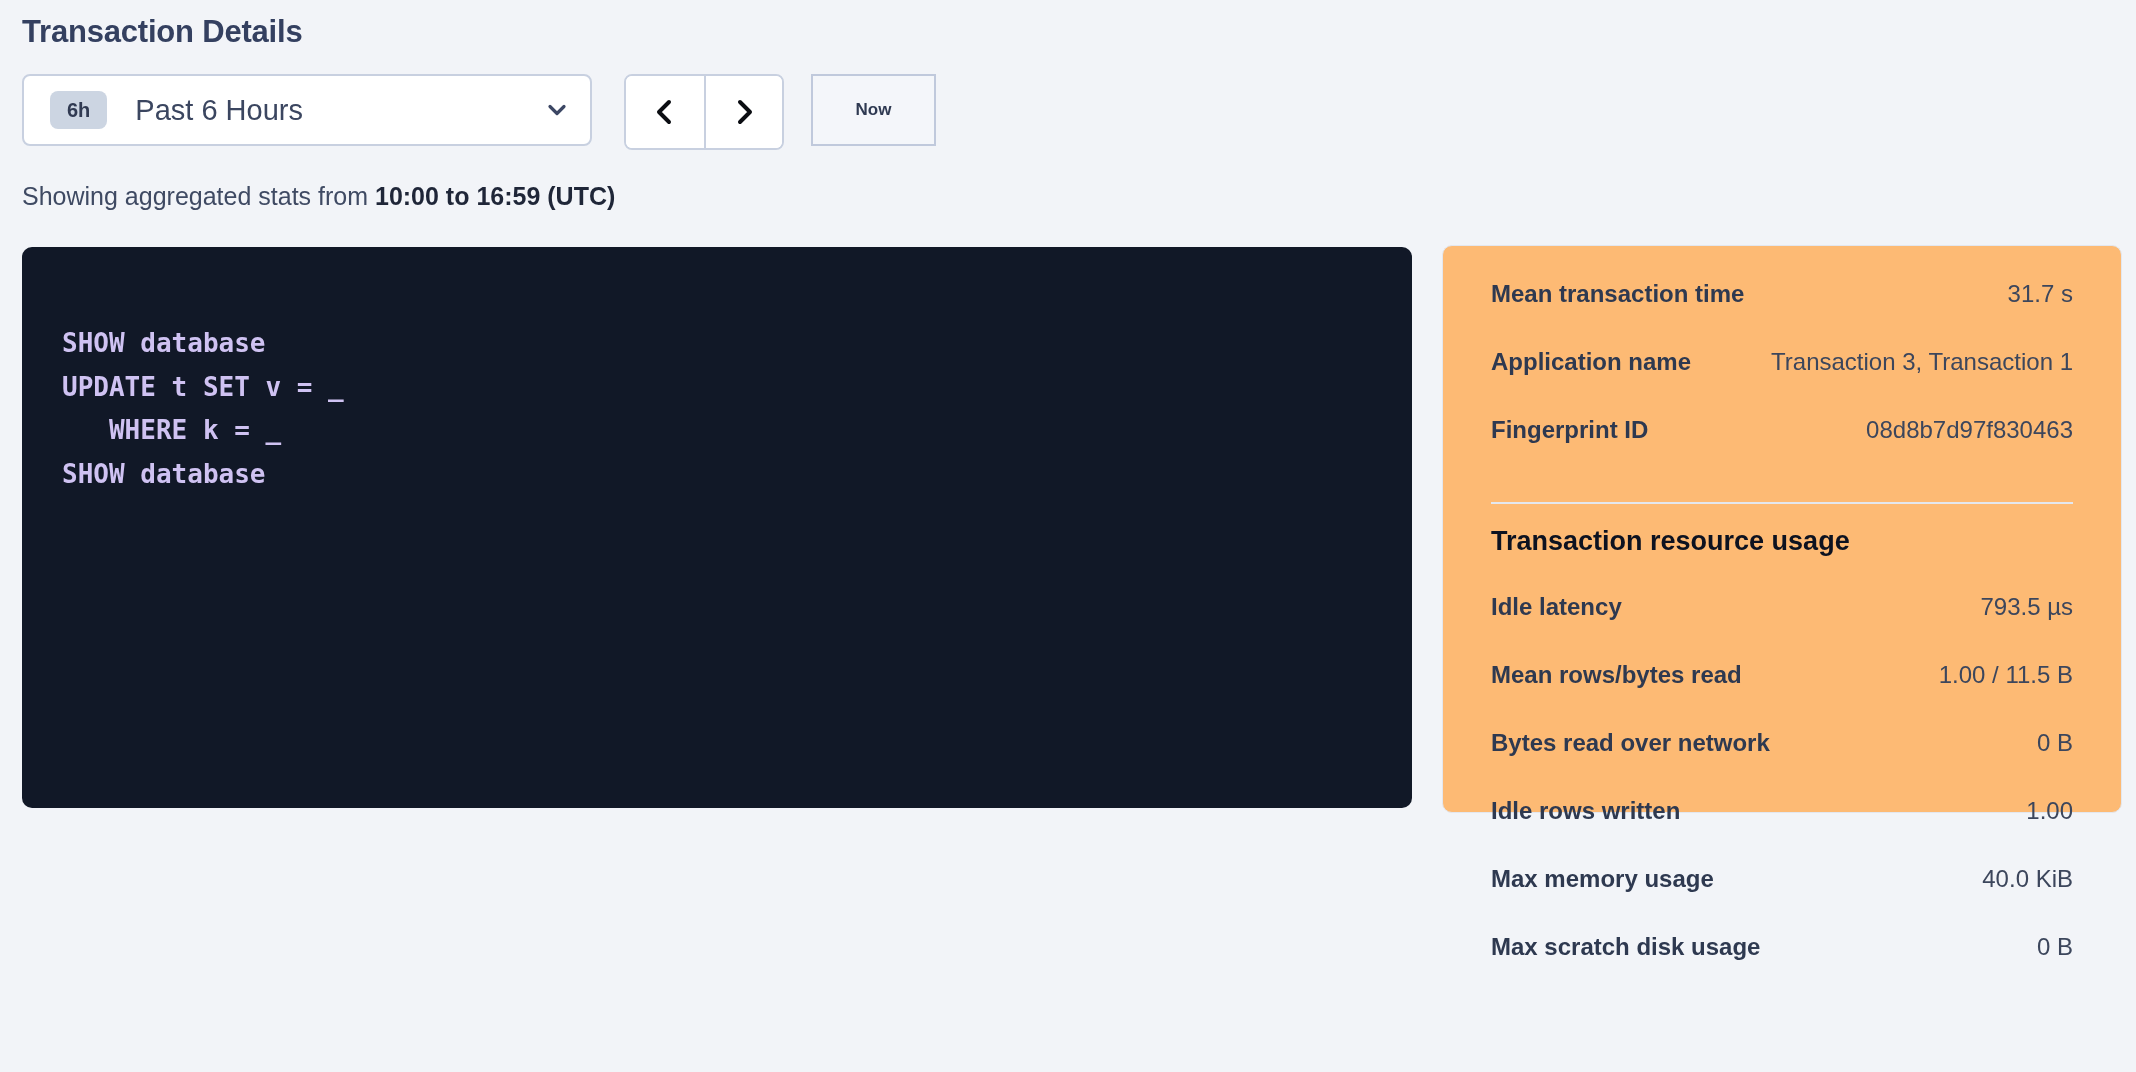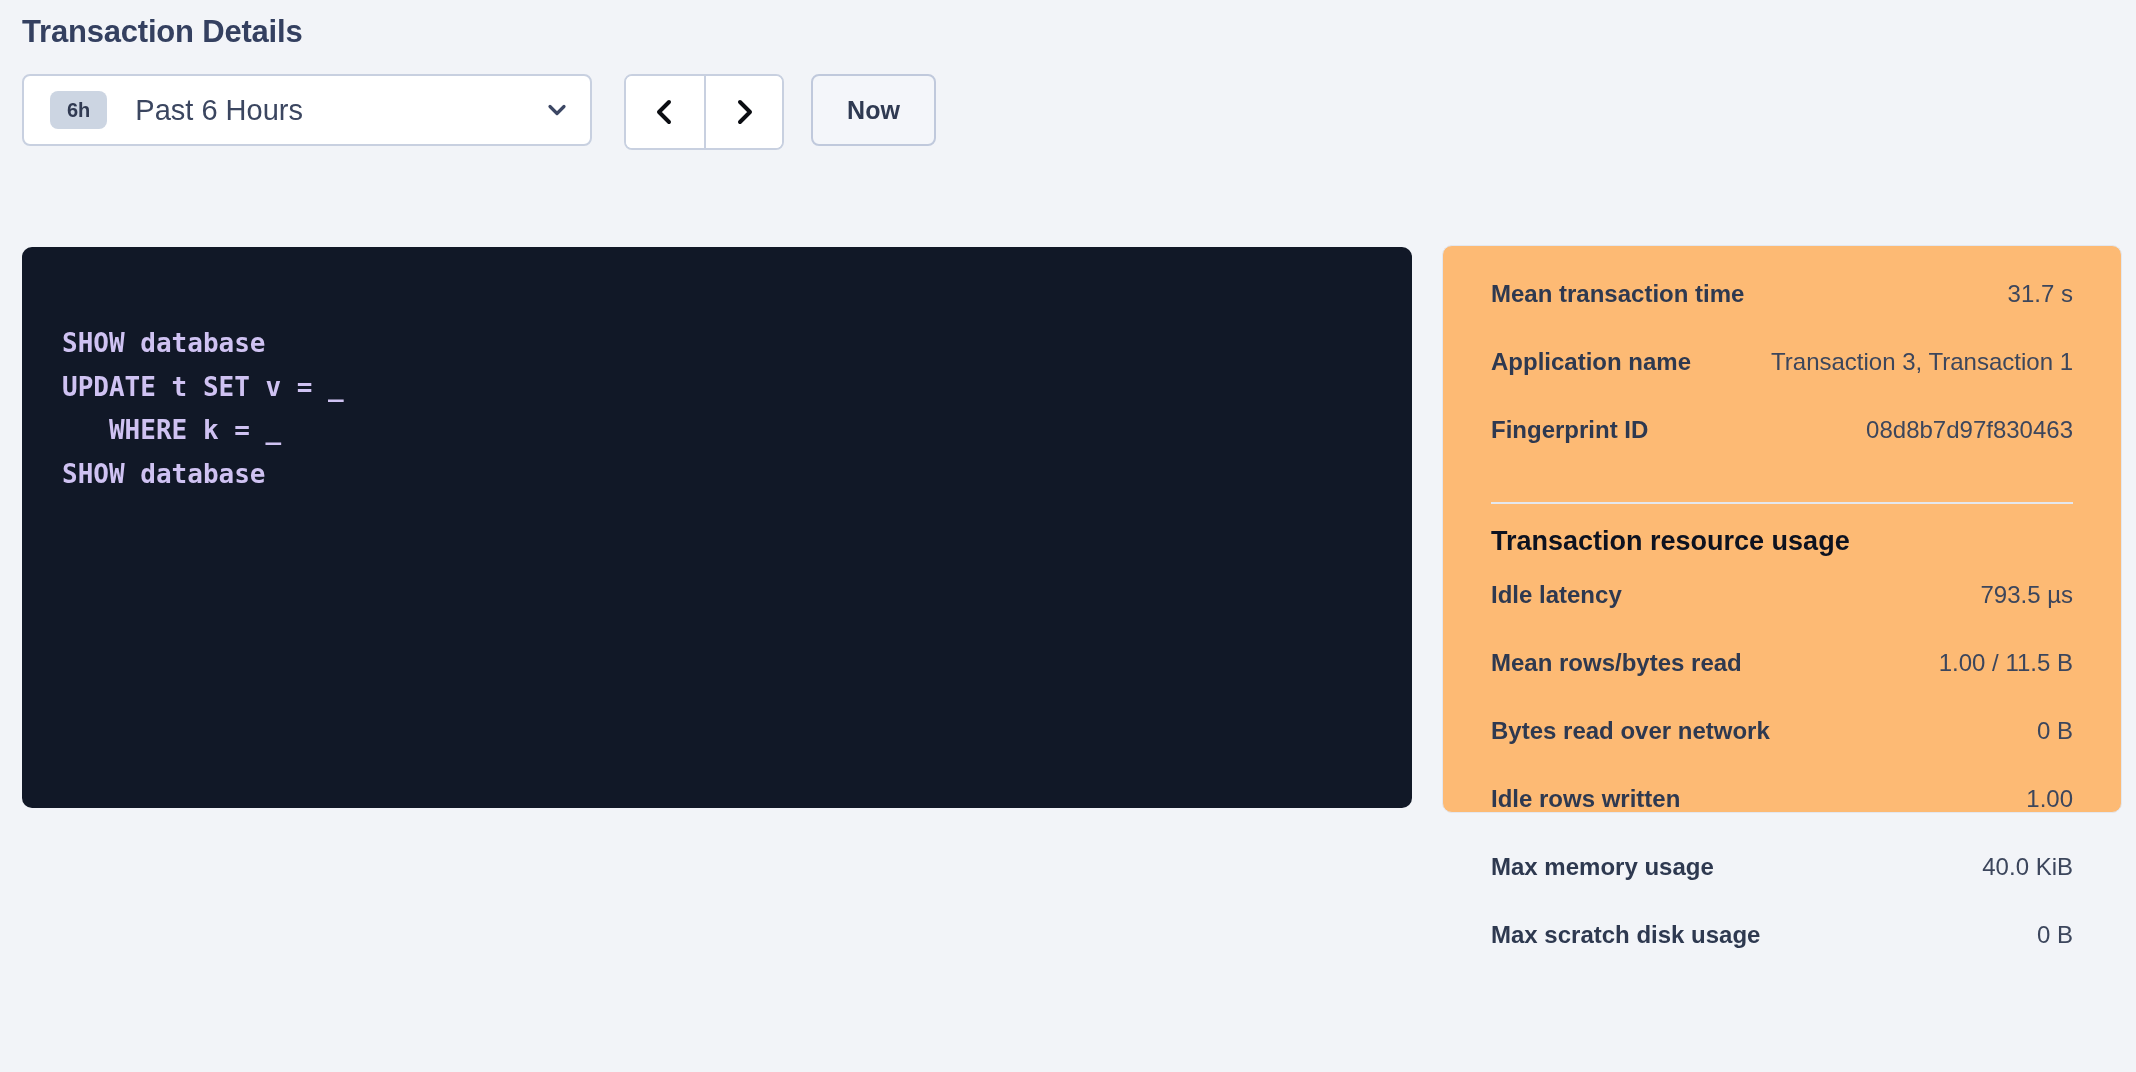--- a/index.html
+++ b/index.html
@@ -93,23 +93,23 @@
   }
   .nav-btn + .nav-btn { border-left: 2px solid #c8d0e0; }
   .nav-btn svg { display: block; }
 
   .now-btn {
     margin-left: 27px;
     width: 125px;
     height: 72px;
     background: #f4f6fa;
     border: 2px solid #c0c9dc;
-    border-radius: 8px;
+    border-radius: 0;
     font-family: "Liberation Sans", sans-serif;
-    font-size: 25px;
+    font-size: 17px;
     font-weight: bold;
     color: #2f3a52;
     cursor: pointer;
   }
 
   .subtitle {
     position: absolute;
     left: 22px;
     top: 182px;
     font-size: 25px;
@@ -173,21 +173,21 @@
   .divider {
     height: 2px;
     background: #e4e8ef;
     margin: 18px 0 22px 0;
   }
 
   .section-title {
     font-size: 27px;
     font-weight: bold;
     color: #0d1220;
-    margin-bottom: 24px;
+    margin-bottom: 36px;
   }
 </style>
 </head>
 <body>
 
 <div class="page">
 
   <div class="page-title">Transaction Details</div>
 
   <div class="toolbar">
@@ -215,20 +215,23 @@
           <svg width="30" height="30" viewBox="0 0 30 30">
               <path d="M11 5 L21 15 L11 25" fill="none" stroke="#0b0d12" stroke-width="4" stroke-linecap="round" stroke-linejoin="round"></path>
             </svg>
         </span>
       </button>
     </div>
 
     <button class="now-btn">Now</button>
   </div>
 
+  <div class="subtitle">
+    <span>Showing aggregated stats from </span><b>10:00 to 16:59 (UTC)</b>
+  </div>
 
   <div class="code-panel">
     <pre class="code-text">SHOW database
 UPDATE t SET v = _
    WHERE k = _
 SHOW database</pre>
   </div>
 
   <div class="stats-card">
 

